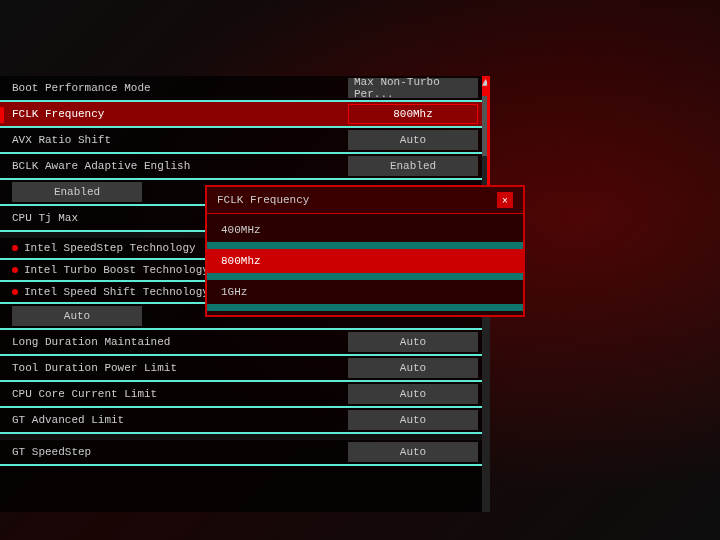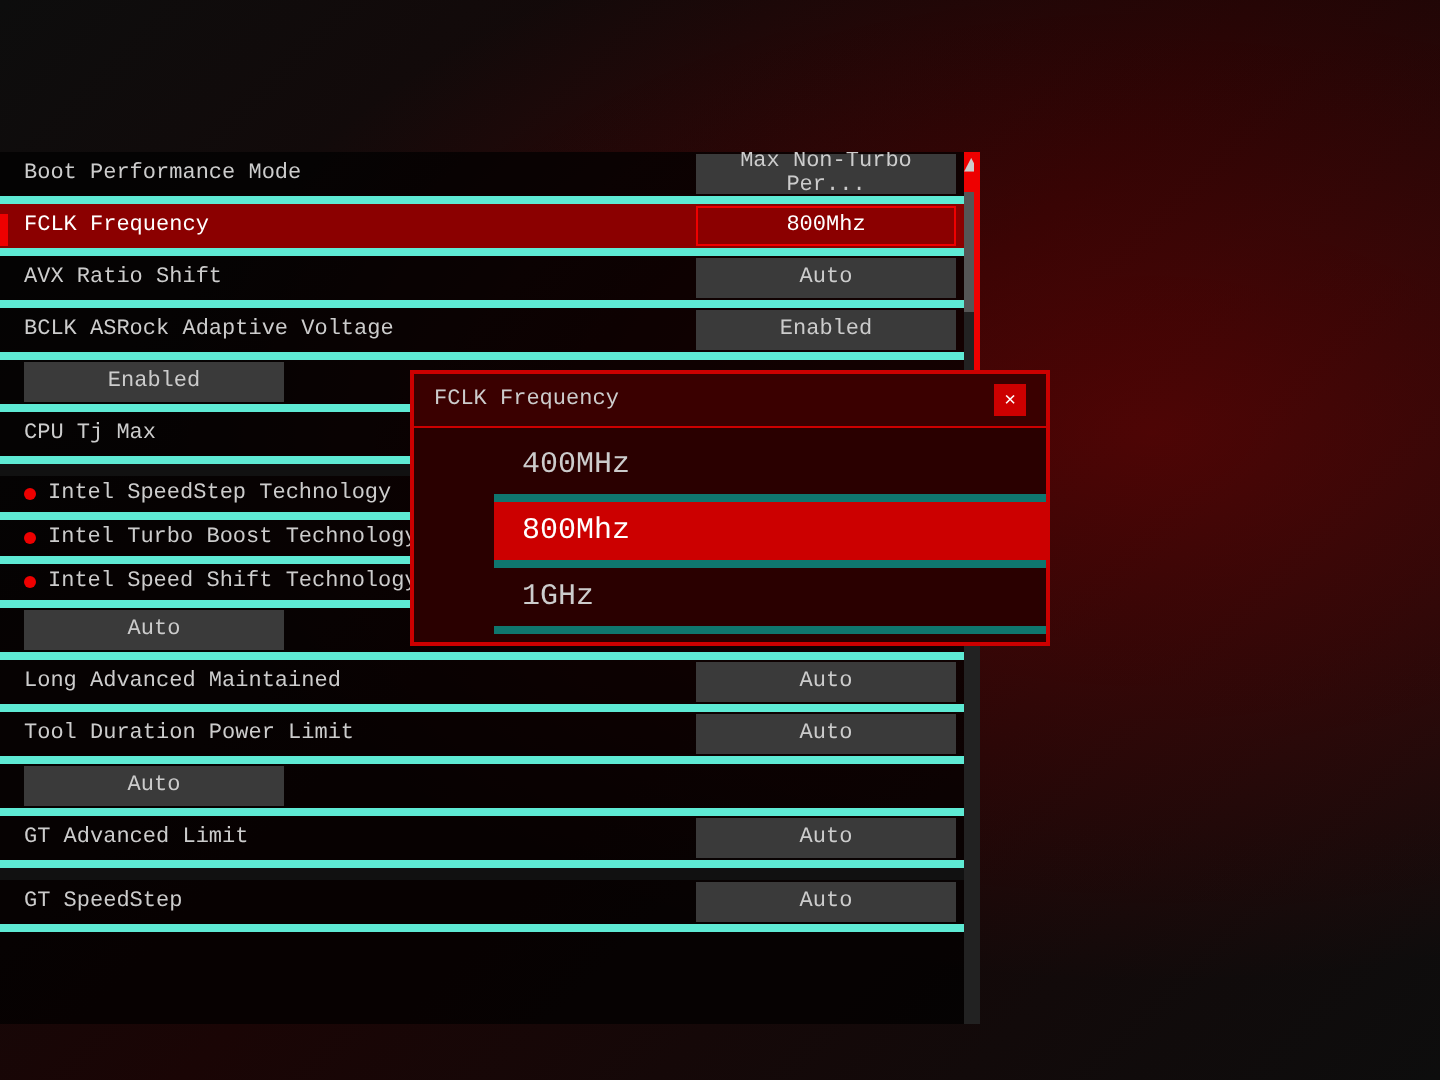--- a/index.html
+++ b/index.html
@@ -138,21 +138,21 @@
       width: 490px;
       background: rgba(0,0,0,0.7);
       overflow: hidden;
       position: relative;
     }
 
     .setting-row {
       display: flex;
       align-items: center;
       height: 26px;
-      border-bottom: 4px solid #5eead4;
+      border-bottom: 2px solid #5eead4;
       padding: 0 4px 0 12px;
       position: relative;
     }
 
     .setting-row.highlighted {
       background: #8b0000;
     }
 
     .setting-indicator {
       width: 4px;
@@ -171,21 +171,21 @@
 
     .setting-row.highlighted .setting-label {
       color: #fff;
     }
 
     .setting-value {
       width: 130px;
       background: #3a3a3a;
       color: #ccc;
       font-size: 11px;
-      text-align: center;
+      text-align: left;
       padding: 2px 6px;
       height: 20px;
       display: flex;
       align-items: center;
       justify-content: center;
     }
 
     .setting-value.highlighted-val {
       background: #8b0000;
       border: 1px solid #e00;
@@ -359,24 +359,23 @@
       justify-content: center;
     }
 
     .modal-body {
       padding: 4px 0;
     }
 
     .modal-option {
       padding: 6px 14px;
       color: #ccc;
-      font-size: 15px;
-      cursor: pointer;
-      border-bottom: 4px solid #0f766e;
-      margin-left: 40px;
+      font-size: 11px;
+      cursor: pointer;
+      border-bottom: 7px solid #0f766e;
     }
 
     .modal-option.selected {
       background: #c00;
       color: #fff;
     }
 
     
     .red-line-right {
       position: absolute;
@@ -461,21 +460,21 @@
         <div style="width:8px"></div>
       </div>
 
       <div class="setting-row">
         <span class="setting-label">AVX Ratio Shift</span>
         <div class="setting-value">Auto</div>
         <div style="width:8px"></div>
       </div>
 
       <div class="setting-row">
-        <span class="setting-label">BCLK ASRock Adaptive Voltage</span>
+        <span class="setting-label">BCLK Aware Adaptive English</span>
         <div class="setting-value">Enabled</div>
         <div style="width:8px"></div>
       </div>
 
       <div class="setting-row">
         <div class="setting-value">Enabled</div>
         <div style="width:8px"></div>
       </div>
 
       <div class="setting-row">
@@ -499,32 +498,33 @@
         <div class="section-dot"></div>
         <span class="setting-label">Intel Speed Shift Technology</span>
       </div>
 
       <div class="setting-row">
         <div class="setting-value">Auto</div>
         <div style="width:8px"></div>
       </div>
 
       <div class="setting-row">
-        <span class="setting-label">Long Advanced Maintained</span>
+        <span class="setting-label">Long Duration Maintained</span>
         <div class="setting-value">Auto</div>
         <div style="width:8px"></div>
       </div>
 
       <div class="setting-row">
         <span class="setting-label">Tool Duration Power Limit</span>
         <div class="setting-value">Auto</div>
         <div style="width:8px"></div>
       </div>
 
       <div class="setting-row">
+        <span class="setting-label">CPU Core Current Limit</span>
         <div class="setting-value">Auto</div>
         <div style="width:8px"></div>
       </div>
 
       <div class="setting-row">
         <span class="setting-label">GT Advanced Limit</span>
         <div class="setting-value">Auto</div>
         <div style="width:8px"></div>
       </div>
 

